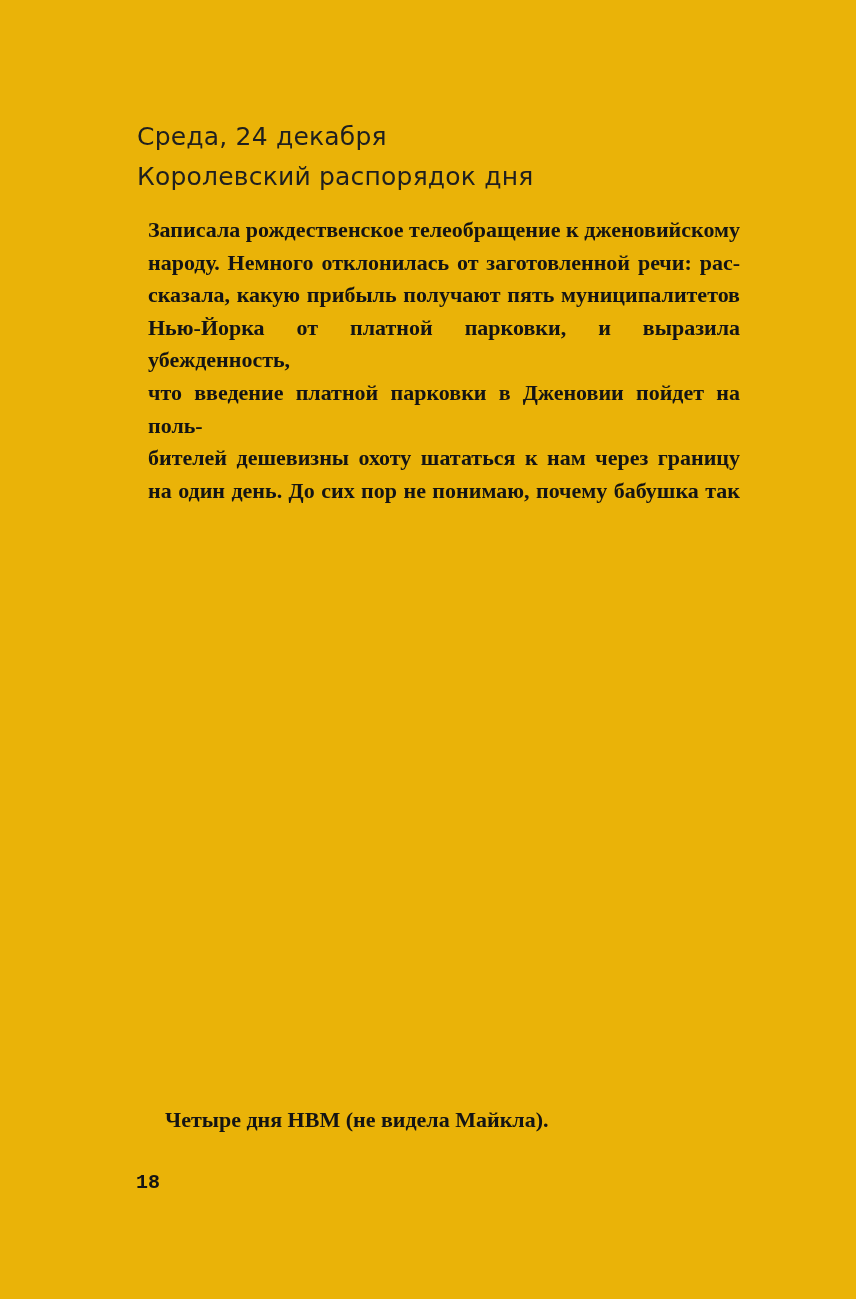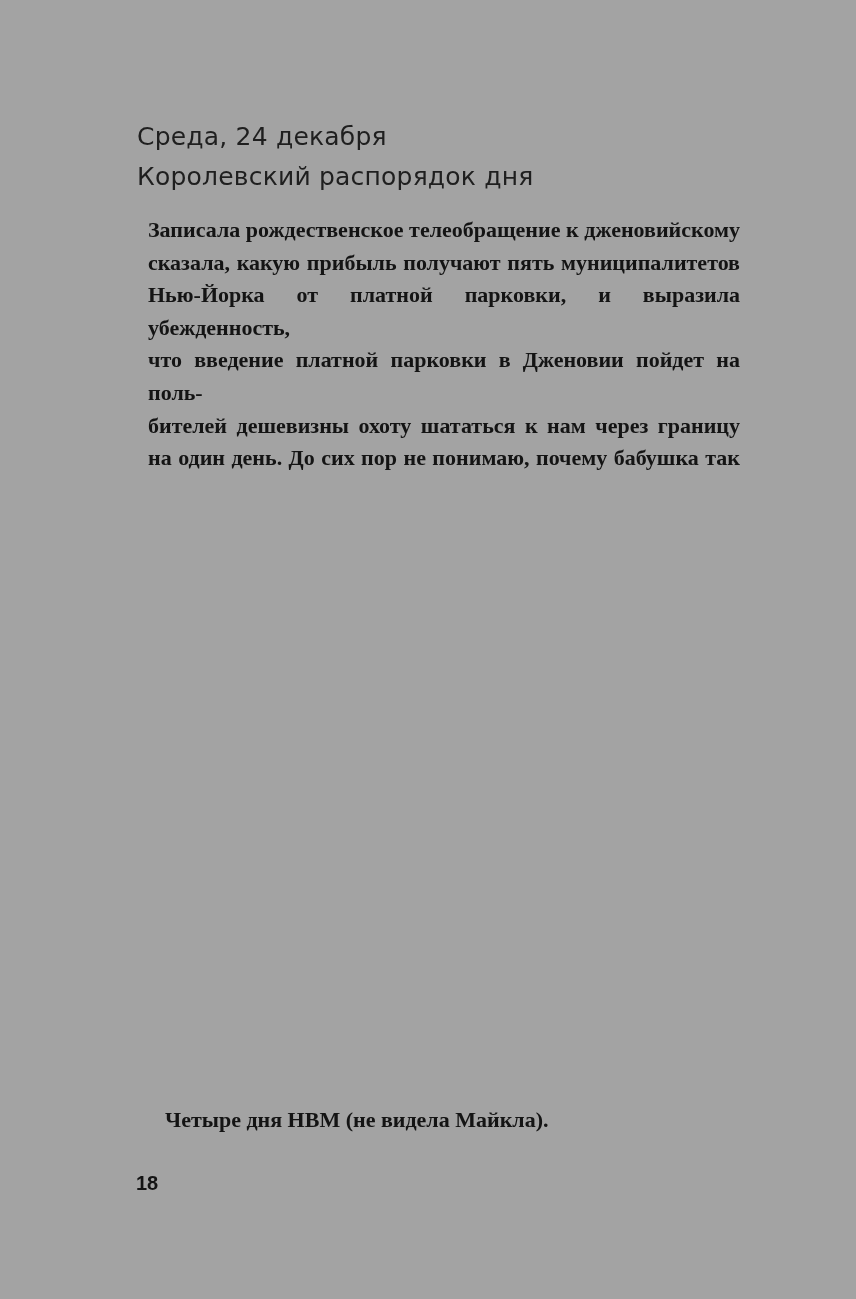--- a/index.html
+++ b/index.html
@@ -4,21 +4,21 @@
 <style>
   html, body {
     margin: 0;
     padding: 0;
     background: #ffffff;
   }
   .page {
     position: relative;
     width: 856px;
     height: 1299px;
-    background: #a3a3a3;
+    background: #eab308;
     overflow: hidden;
     font-family: "Liberation Serif", serif;
   }
   .heading {
     position: absolute;
     left: 137px;
     top: 117px;
     font-family: "DejaVu Sans", "Liberation Sans", sans-serif;
     font-weight: 500;
     font-size: 25px;
@@ -54,39 +54,40 @@
     font-family: "Liberation Serif", serif;
     font-weight: 700;
     font-size: 22px;
     line-height: 32.6px;
     color: #141414;
   }
   .page-number {
     position: absolute;
     left: 136px;
     top: 1171px;
-    font-family: Liberation Sans, sans-serif;
+    font-family: Liberation Mono, monospace;
     font-weight: 700;
     font-size: 20px;
     line-height: 24px;
     color: #141414;
   }
 </style>
 </head>
 <body>
 
 <div class="page">
 
   <div class="heading">
     <div>Среда, 24 декабря</div>
     <div>Королевский распорядок дня</div>
   </div>
 
   <div class="body-paragraph">
       <div class="line">Записала рождественское телеобращение к дженовийскому</div>
+      <div class="line">народу. Немного отклонилась от заготовленной речи: рас-</div>
       <div class="line">сказала, какую прибыль получают пять муниципалитетов</div>
       <div class="line">Нью-Йорка от платной парковки, и выразила убежденность,</div>
       <div class="line">что введение платной парковки в Дженовии пойдет на поль-</div>
       <div class="line">бителей дешевизны охоту шататься к нам через границу</div>
       <div class="line">на один день. До сих пор не понимаю, почему бабушка так</div>
     </div>
 
   <div class="footnote">Четыре дня НВМ (не видела Майкла).</div>
 
   <div class="page-number">18</div>

